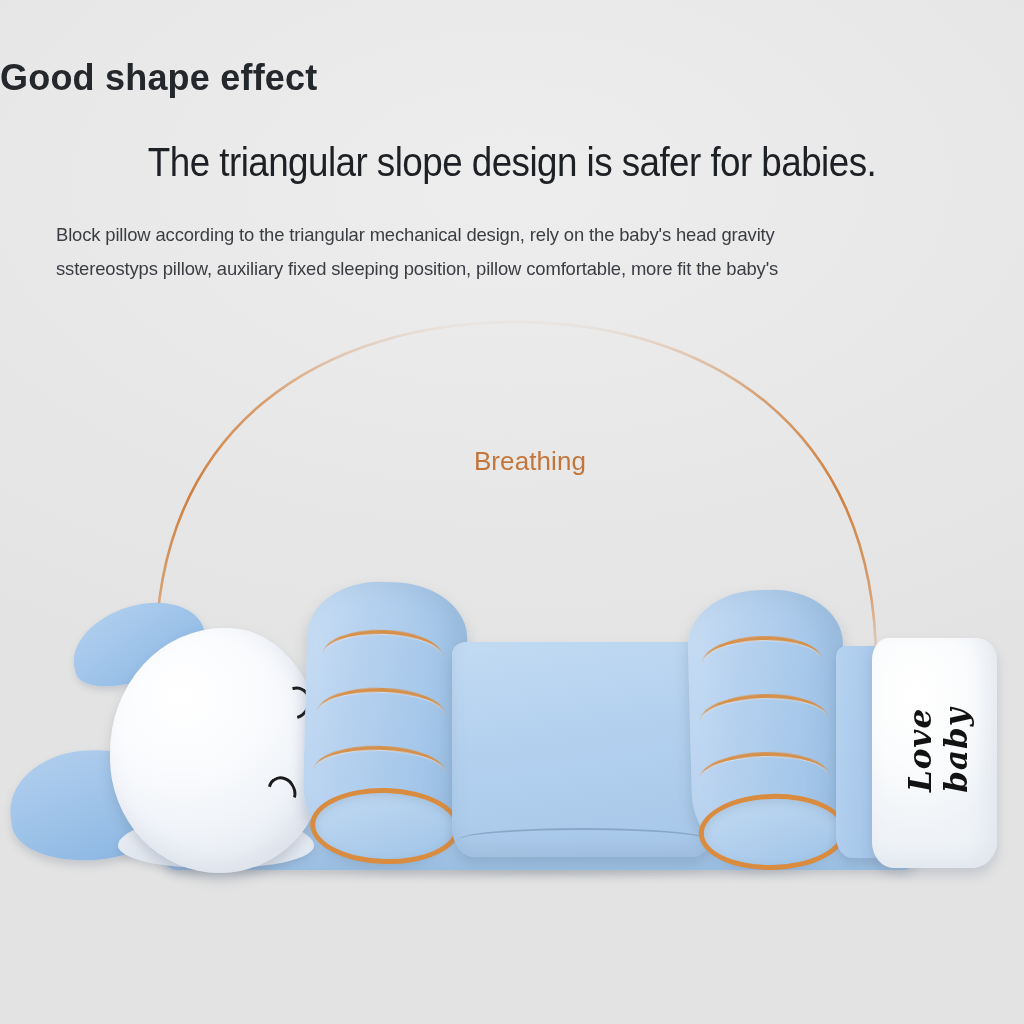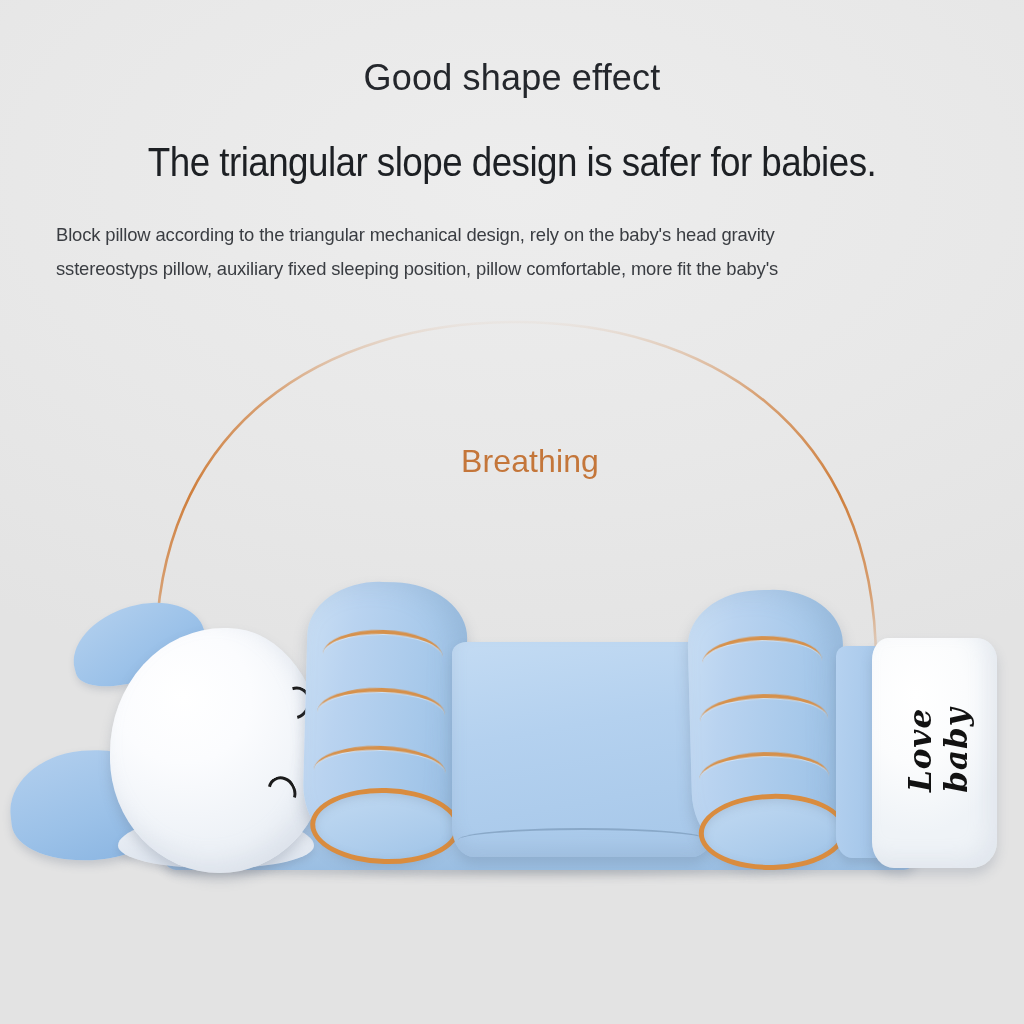--- a/index.html
+++ b/index.html
@@ -11,23 +11,23 @@
   #page{
     position:relative;width:1024px;height:1024px;
     background:
       radial-gradient(ellipse 900px 520px at 50% 18%, #ededed 0%, #e8e8e8 55%, #e3e3e3 100%);
     overflow:hidden;
   }
 
   
   .headline{
     position:absolute;left:0;right:0;top:56px;
-    text-align:center;
+    text-align:left;
     font-size:36px;line-height:44px;
-    font-weight:400;letter-spacing:.2px;
+    font-weight:700;letter-spacing:.2px;
     color:#24272c;
   }
   .subhead{
     position:absolute;left:0;right:0;top:138px;
     text-align:center;
     font-size:40px;line-height:48px;
     font-weight:400;letter-spacing:-.6px;
     color:#1d2024;
     transform:scaleX(.92);
   }
@@ -38,21 +38,21 @@
     transform:scaleX(.97);transform-origin:left top;
   }
   .paragraph div{white-space:nowrap;}
 
   
   .arc-wrap{position:absolute;left:0;top:0;width:1024px;height:1024px;pointer-events:none;}
   .callout{
     position:absolute;left:415px;top:440px;width:230px;
     text-align:center;
     color:#c4763a;
-    font-size:32px;line-height:42px;letter-spacing:.1px;
+    font-size:26px;line-height:42px;letter-spacing:.1px;
   }
 
   
   .scene{position:absolute;left:0;top:560px;width:1024px;height:400px;}
 
   .ground-shadow{
     position:absolute;left:120px;top:288px;width:840px;height:40px;
     background:radial-gradient(ellipse 50% 50% at 50% 50%, rgba(120,125,135,.26) 0%, rgba(120,125,135,0) 72%);
     filter:blur(3px);
   }

